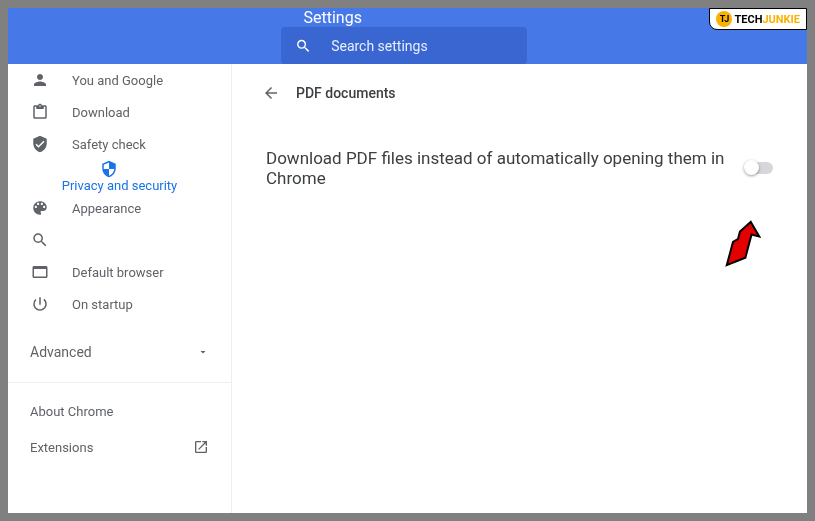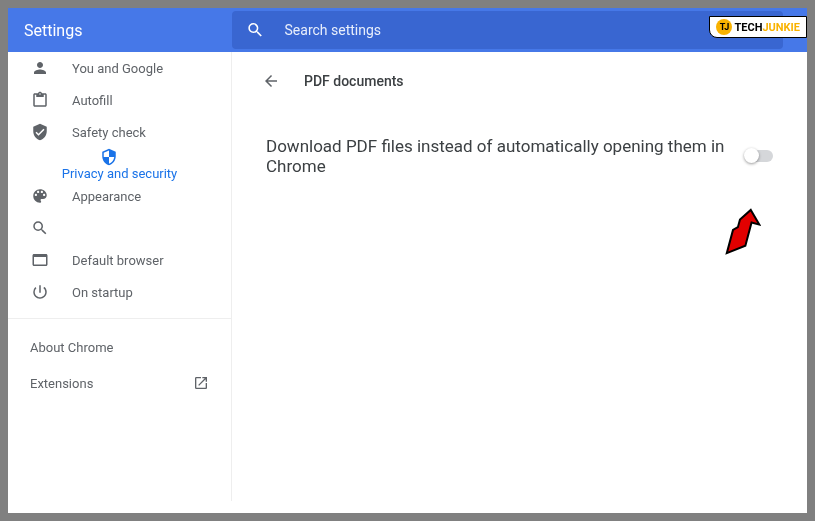--- a/index.html
+++ b/index.html
@@ -1,44 +1,44 @@
 <!DOCTYPE html>
 <html><head>
   <meta charset="utf-8">
   <style>
     * { margin: 0; padding: 0; box-sizing: border-box; font-family: Roboto, Arial, sans-serif; }
     body { background: #808080; padding: 8px; width: 815px; height: 521px; }
     .window { background: #fff; width: 100%; height: 100%; position: relative; overflow: hidden; }
-    .header { background: #4678e8; height: 44px; display: flex; align-items: center; padding: 0 16px; }
+    .header { background: #4678e8; height: 56px; display: flex; align-items: center; padding: 0 16px; flex-direction: column; }
     .header-title { color: #fff; font-size: 16px; font-weight: 400; width: 208px; }
     .search-box { flex: 1; background: #3966d1; border-radius: 4px; height: 38px; display: flex; align-items: center; padding: 0 14px; margin-right: 8px; }
     .search-box svg { width: 20px; height: 20px; fill: #fff; margin-right: 20px; }
     .search-input { border: none; background: transparent; color: #fff; font-size: 14px; outline: none; width: 100%; }
     .search-input::placeholder { color: #e8eefb; }
     .body { display: flex; height: calc(100% - 56px); }
     .sidebar { width: 224px; border-right: 1px solid #eee; }
     .nav-item { display: flex; align-items: center; height: 32px; padding: 0 22px; cursor: pointer; color: #5f6368; font-size: 13px; }
     .nav-item.active { color: #1a73e8; flex-direction: column; }
     .nav-item .icon { width: 20px; height: 20px; margin-right: 22px; display: flex; align-items: center; justify-content: center; }
     .nav-item .icon svg { width: 18px; height: 18px; fill: currentColor; }
     .nav-item span.label { flex: 1; }
     .advanced { display: flex; align-items: center; justify-content: space-between; height: 40px; padding: 0 22px; color: #5f6368; font-size: 14px; cursor: pointer; margin-top: 12px; }
     .divider { border: none; border-top: 1px solid #eee; margin: 10px 0; }
     .footer-item { display: flex; align-items: center; justify-content: space-between; height: 36px; padding: 0 22px; color: #5f6368; font-size: 13px; cursor: pointer; }
     .footer-item svg { width: 16px; height: 16px; fill: #5f6368; }
     .content { flex: 1; padding: 20px 30px; position: relative; }
-    .page-head { display: flex; align-items: center; gap: 24px; }
+    .page-head { display: flex; align-items: center; gap: 16px; }
     .page-head svg { width: 18px; height: 18px; fill: #5f6368; cursor: pointer; }
     .page-title { font-size: 14px; color: #3c4043; font-weight: 500; }
     .setting-row { display: flex; align-items: center; justify-content: space-between; margin-top: 46px; padding: 0 4px; }
     .setting-label { font-size: 17px; color: #3c4043; }
     .toggle { width: 30px; height: 12px; background: #d5d7da; border-radius: 10px; position: relative; cursor: pointer; }
     .toggle-knob { width: 15px; height: 15px; border-radius: 50%; background: #fff; position: absolute; top: -2px; left: -1px; box-shadow: 0 1px 3px rgba(0,0,0,0.4); }
     .arrow { position: absolute; top: 150px; right: 46px; }
-    .watermark { position: absolute; top: 8px; right: 0; background: #fff; border: 1px solid #000; border-radius: 0 0 0 8px; padding: 2px 6px; display: flex; align-items: center; font-size: 11px; font-weight: bold; }
+    .watermark { position: absolute; top: 0; right: 0; background: #fff; border: 1px solid #000; border-radius: 0 0 0 8px; padding: 2px 6px; display: flex; align-items: center; font-size: 11px; font-weight: bold; }
     .watermark .tj { background: #f9b200; color: #000; border-radius: 50%; width: 16px; height: 16px; display: flex; align-items: center; justify-content: center; margin-right: 2px; font-size: 9px; }
     .watermark .tech { color: #000; }
     .watermark .junkie { color: #f9b200; }
   </style>
 </head>
 <body>
 
 <div class="window">
   <div class="watermark">
     <span class="tj">TJ</span>
@@ -65,21 +65,21 @@
             </svg>
           </span>
         <span class="label">You and Google</span>
       </div>
       <div class="nav-item">
         <span class="icon">
             <svg viewBox="0 0 24 24">
               <path d="M19 3h-4.18C14.4 1.84 13.3 1 12 1s-2.4.84-2.82 2H5c-1.1 0-2 .9-2 2v14c0 1.1.9 2 2 2h14c1.1 0 2-.9 2-2V5c0-1.1-.9-2-2-2zm-7 0c.55 0 1 .45 1 1s-.45 1-1 1-1-.45-1-1 .45-1 1-1zm7 16H5V5h2v3h10V5h2v14z"></path>
             </svg>
           </span>
-        <span class="label">Autofill</span>
+        <span class="label">Download</span>
       </div>
       <div class="nav-item">
         <span class="icon">
             <svg viewBox="0 0 24 24">
               <path d="M12 1L3 5v6c0 5.55 3.84 10.74 9 12 5.16-1.26 9-6.45 9-12V5l-9-4zm-2 16l-4-4 1.41-1.41L10 14.17l6.59-6.59L18 9l-8 8z"></path>
             </svg>
           </span>
         <span class="label">Safety check</span>
       </div>
       <div class="nav-item active">
@@ -115,20 +115,26 @@
       </div>
       <div class="nav-item">
         <span class="icon">
             <svg viewBox="0 0 24 24">
               <path d="M13 3h-2v10h2V3zm4.83 2.17l-1.42 1.42A6.92 6.92 0 0119 12c0 3.87-3.13 7-7 7s-7-3.13-7-7c0-2.02.86-3.84 2.23-5.12L5.82 5.46A8.93 8.93 0 003 12c0 4.97 4.03 9 9 9s9-4.03 9-9c0-2.58-1.09-4.91-2.83-6.54z"></path>
             </svg>
           </span>
         <span class="label">On startup</span>
       </div>
 
+      <div class="advanced">
+        <span>Advanced</span>
+        <svg width="12" height="12" viewBox="0 0 24 24" fill="#5f6368">
+            <path d="M7 10l5 5 5-5z"></path>
+          </svg>
+      </div>
       <hr class="divider">
       <div class="footer-item">
         <span>About Chrome</span>
       </div>
       <div class="footer-item">
         <span>Extensions</span>
         <svg viewBox="0 0 24 24">
             <path d="M19 19H5V5h7V3H5a2 2 0 00-2 2v14a2 2 0 002 2h14c1.1 0 2-.9 2-2v-7h-2v7zM14 3v2h3.59l-9.83 9.83 1.41 1.41L19 6.41V10h2V3h-7z"></path>
           </svg>
       </div>

